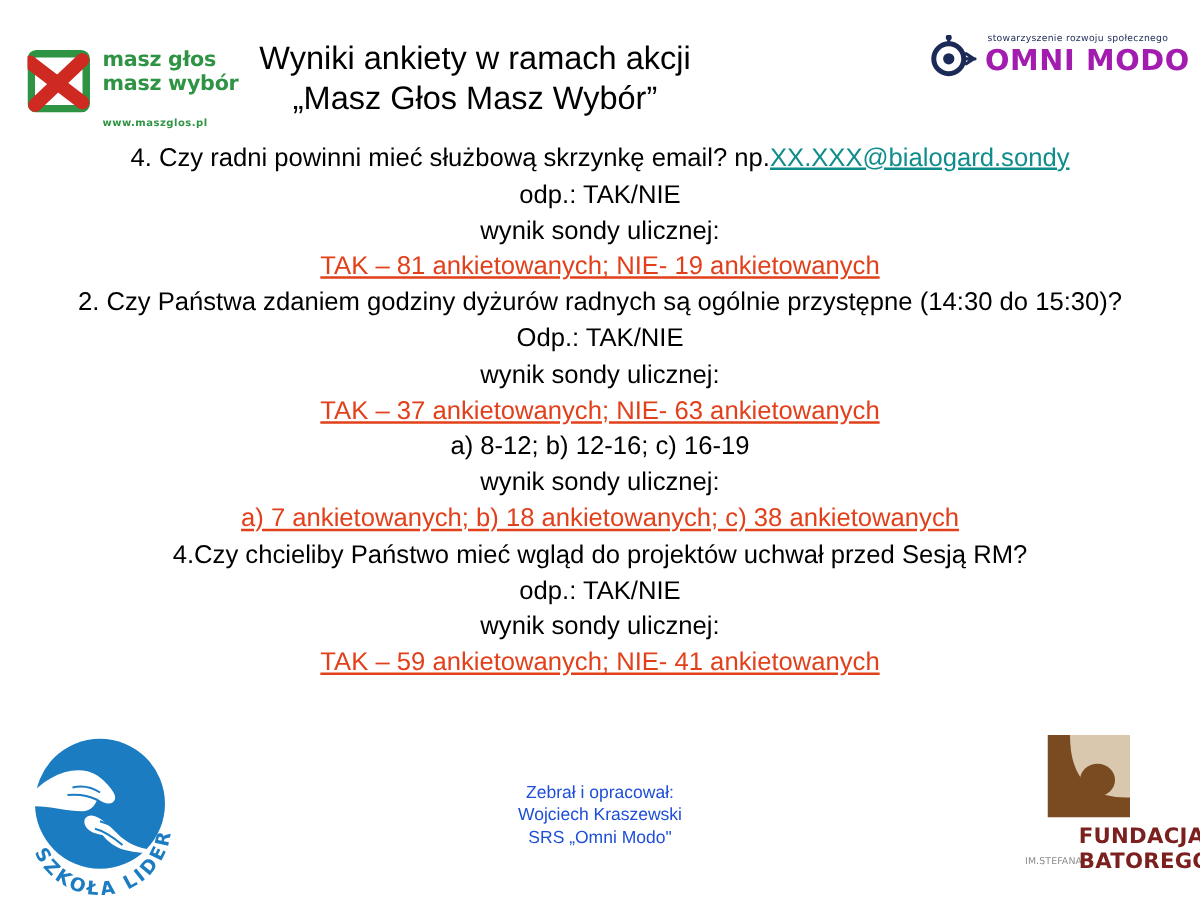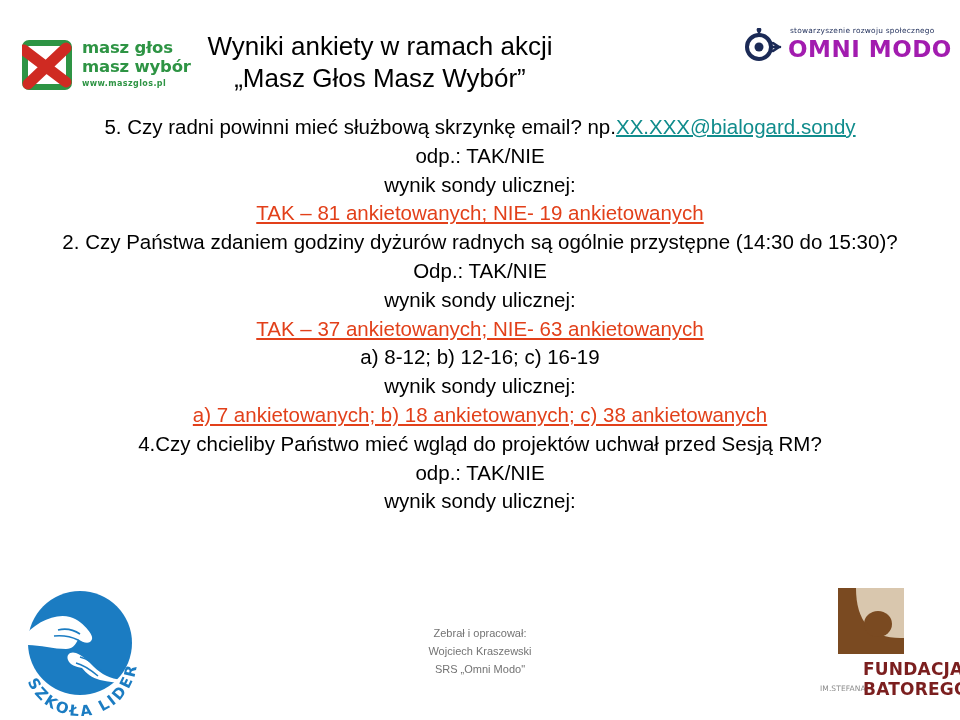--- a/index.html
+++ b/index.html
@@ -43,21 +43,21 @@
   #logo-maszglos .mg-line {
     font-family: "DejaVu Sans", sans-serif;
     font-weight: bold;
     font-size: 16.5px;
     line-height: 19px;
     color: #2e9444;
     letter-spacing: -0.2px;
     white-space: nowrap;
   }
   #logo-maszglos .mg-url {
-    margin-top: 3px;
+    margin-top: 18px;
     font-family: "DejaVu Sans", sans-serif;
     font-weight: bold;
     font-size: 8px;
     letter-spacing: 0.4px;
     color: #2e9444;
     white-space: nowrap;
   }
 
   
   #logo-omnimodo {
@@ -140,23 +140,23 @@
   
   #credit {
     position: absolute;
     left: 330px;
     top: 624px;
     width: 300px;
     text-align: center;
   }
   #credit .c-line {
     font-family: "Liberation Sans", sans-serif;
-    font-size: 11px;
+    font-size: 14px;
     line-height: 18px;
-    color: #737373;
+    color: #1d4ed8;
   }
 
   
   #logo-szkola {
     position: absolute;
     left: 10px;
     top: 583px;
     width: 140px;
     height: 133px;
   }
@@ -242,38 +242,39 @@
   </div>
 
   <div id="title-block">
     <div class="t-line">Wyniki ankiety w ramach akcji</div>
     <div class="t-line">„Masz Głos Masz Wybór”</div>
   </div>
 
   <div id="body-block">
 
     <div class="row">
-      <span>5. Czy radni powinni mieć służbową skrzynkę email? np.</span><a class="maillink" href="#">XX.XXX@bialogard.sondy</a>
+      <span>4. Czy radni powinni mieć służbową skrzynkę email? np.</span><a class="maillink" href="#">XX.XXX@bialogard.sondy</a>
     </div>
     <div class="row">odp.: TAK/NIE</div>
     <div class="row">wynik sondy ulicznej:</div>
     <div class="row result">TAK – 81 ankietowanych; NIE- 19 ankietowanych</div>
 
     <div class="row">2. Czy Państwa zdaniem godziny dyżurów radnych są ogólnie przystępne (14:30 do 15:30)?</div>
     <div class="row">Odp.: TAK/NIE</div>
     <div class="row">wynik sondy ulicznej:</div>
     <div class="row result">TAK – 37 ankietowanych; NIE- 63 ankietowanych</div>
 
     <div class="row">a) 8-12; b) 12-16; c) 16-19</div>
     <div class="row">wynik sondy ulicznej:</div>
     <div class="row result">a) 7 ankietowanych; b) 18 ankietowanych; c) 38 ankietowanych</div>
 
     <div class="row">4.Czy chcieliby Państwo mieć wgląd do projektów uchwał przed Sesją RM?</div>
     <div class="row">odp.: TAK/NIE</div>
     <div class="row">wynik sondy ulicznej:</div>
+    <div class="row result">TAK – 59 ankietowanych; NIE- 41 ankietowanych</div>
   </div>
 
   <div id="credit">
     <div class="c-line">Zebrał i opracował:</div>
     <div class="c-line">Wojciech Kraszewski</div>
     <div class="c-line">SRS „Omni Modo"</div>
   </div>
 
   <div id="logo-szkola">
     <svg viewBox="0 0 140 133" width="140" height="133" aria-hidden="true">

